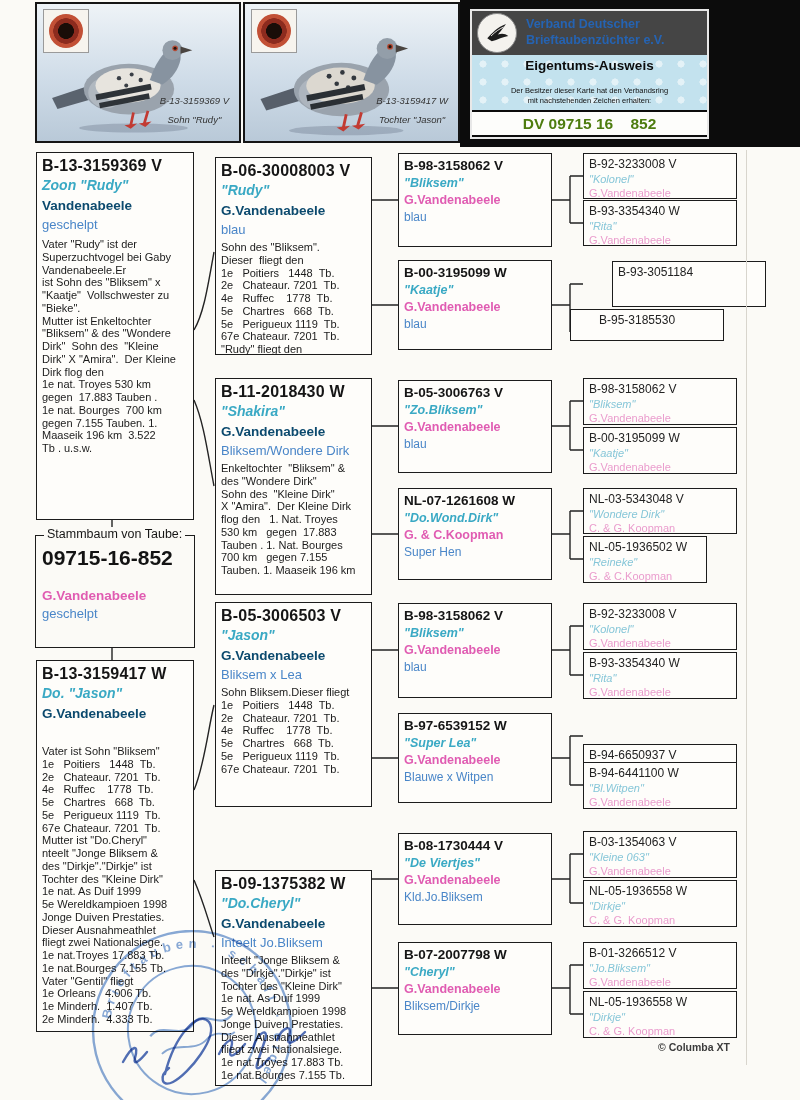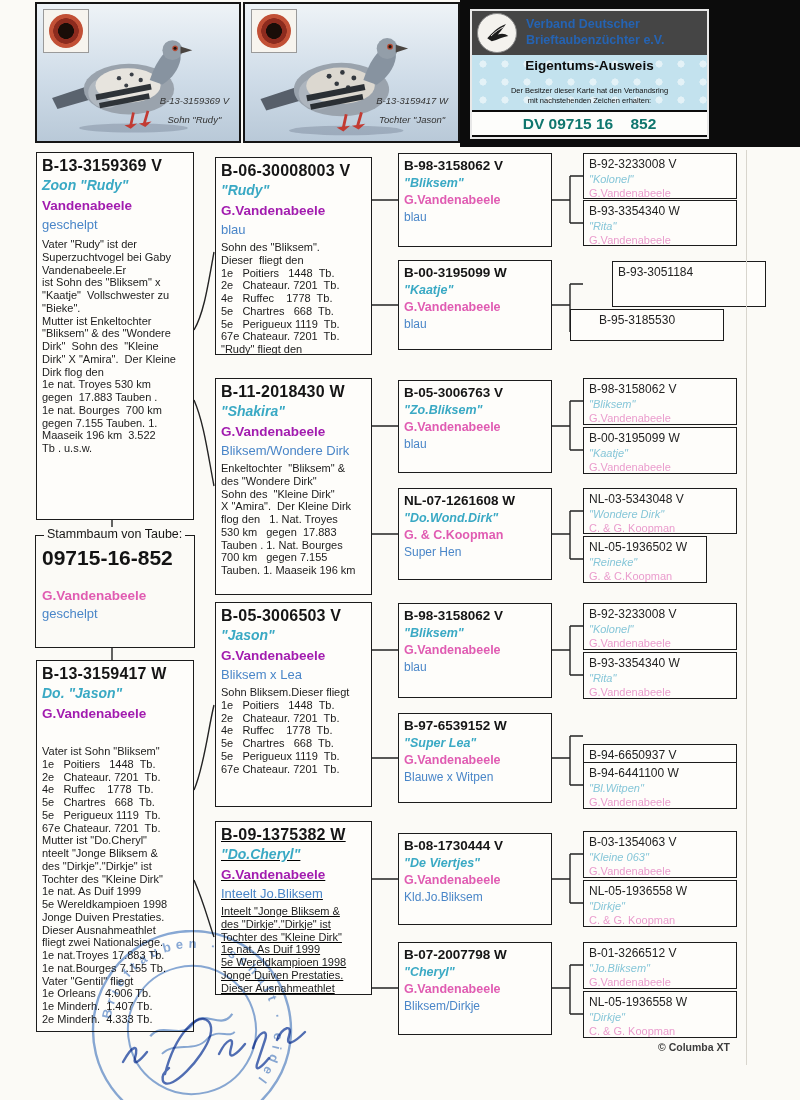--- a/index.html
+++ b/index.html
@@ -19,30 +19,30 @@
   .cert-card{position:absolute;left:10px;top:9px;width:239px;height:130px;background:#c3e2ee;border:2px solid #e8e8e8;box-sizing:border-box;display:flex;flex-direction:column;overflow:hidden;}
   .cert-header{height:44px;background:#454545;display:flex;align-items:center;flex:none;}
   .cert-logo{width:38px;height:38px;border-radius:50%;background:#f4f2ee;border:1px solid #888;margin-left:5px;flex:none;display:flex;align-items:center;justify-content:center;}
   .cert-org{margin-left:9px;color:#2563b2;font-weight:bold;font-size:12.5px;line-height:1.25;}
   .cert-body{flex:1;display:flex;flex-direction:column;
     background-color:#c3e2ee;
     background-image:radial-gradient(circle,rgba(255,255,255,.55) 0 24%,transparent 26%);
     background-size:22px 18px;}
   .cert-title{text-align:center;font-weight:bold;font-size:13.5px;color:#0c0c0c;margin-top:3px;}
   .cert-subtitle{text-align:center;font-size:7.5px;line-height:1.3;color:#101010;white-space:pre-line;margin-top:13px;}
-  .cert-ringband{margin-top:4px;background:#fdfdfb;border-top:2px solid #0c0c0c;border-bottom:2px solid #0c0c0c;height:23px;line-height:23px;text-align:center;font-weight:bold;font-size:15.5px;color:#0f766e;white-space:pre;}
+  .cert-ringband{margin-top:4px;background:#fdfdfb;border-top:2px solid #0c0c0c;border-bottom:2px solid #0c0c0c;height:23px;line-height:23px;text-align:center;font-weight:bold;font-size:15.5px;color:#4d7c0f;white-space:pre;}
   .cert-deco{flex:1;background-color:#0e141c;
     background-image:radial-gradient(circle,transparent 0 30%,#2f8fc4 32% 52%,transparent 54%);
     background-size:22px 13px;}
 
   
   .blk{position:absolute;background:#fefdfa;border:1.6px solid #1c1c1c;box-sizing:border-box;padding:4px 5px;overflow:hidden;}
   .ring1{font-weight:bold;font-size:16px;color:#151515;letter-spacing:.2px;}
   .name1{font-weight:bold;font-style:italic;font-size:14px;color:#3aa9c4;margin-top:2px;}
-  .owner1{font-weight:bold;font-size:13.5px;color:#a21caf;margin-top:5px;}
+  .owner1{font-weight:bold;font-size:13.5px;color:#0c4a6e;margin-top:5px;}
   .color1{font-size:13px;color:#4a86c8;margin-top:4px;}
   .notes{font-size:11px;line-height:1.16;color:#1b1b1b;white-space:pre;margin-top:6px;}
   .mt-gap{margin-top:24px;}
 
   .ring3{font-weight:bold;font-size:13.5px;color:#151515;}
   .name3{font-weight:bold;font-style:italic;font-size:12.5px;color:#3aa9c4;margin-top:3px;}
   .owner3{font-weight:bold;font-size:12.5px;color:#e05cb2;margin-top:3px;}
   .color3{font-size:12px;color:#4a86c8;margin-top:3px;}
 
   .g4 .ring4{font-size:12px;color:#222;}
@@ -272,21 +272,21 @@
     <div class="color1">Bliksem x Lea</div>
     <div class="notes" style="margin-top:4px">Sohn Bliksem.Dieser fliegt
 1e   Poitiers   1448  Tb.
 2e   Chateaur. 7201  Tb.
 4e   Ruffec    1778  Tb.
 5e   Chartres   668  Tb.
 5e   Perigueux 1119  Tb.
 67e Chateaur. 7201  Tb.</div>
   </div>
 
-  <div class="blk" style="left:215px;top:821px;width:157px;height:174px;text-decoration:underline;">
+  <div class="blk" style="left:215px;top:870px;width:157px;height:216px;">
     <div class="ring1">B-09-1375382 W</div>
     <div class="name1">"Do.Cheryl"</div>
     <div class="owner1">G.Vandenabeele</div>
     <div class="color1">Inteelt Jo.Bliksem</div>
     <div class="notes" style="margin-top:4px">Inteelt "Jonge Bliksem &amp;
 des "Dirkje"."Dirkje" ist
 Tochter des "Kleine Dirk"
 1e nat. As Duif 1999
 5e Wereldkampioen 1998
 Jonge Duiven Prestaties.

